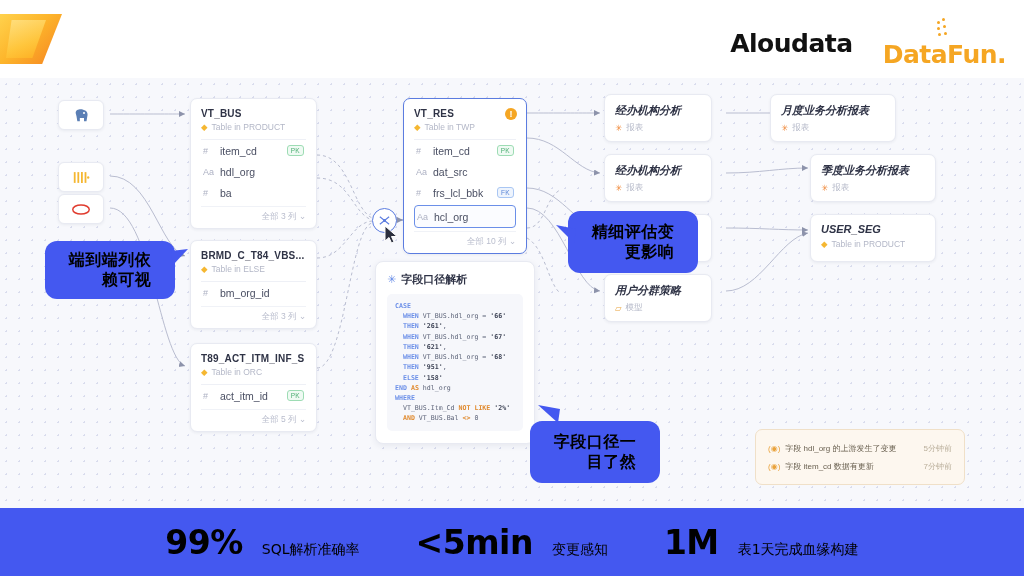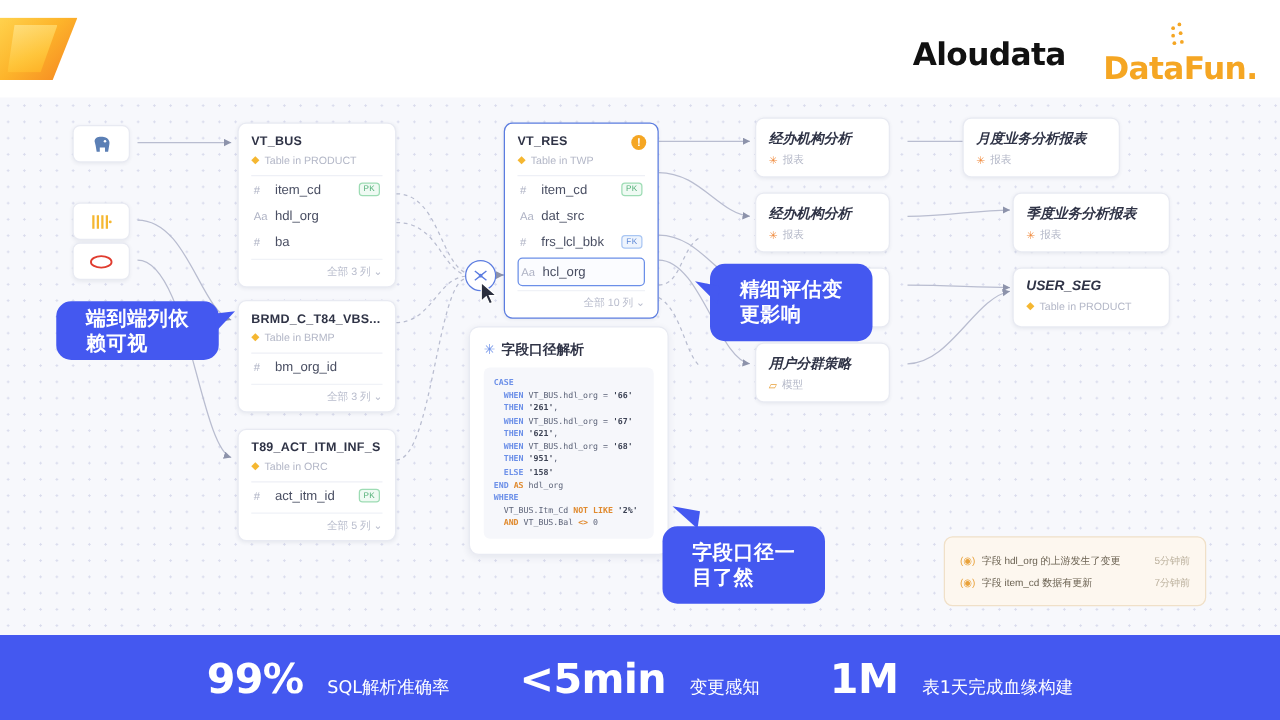--- a/index.html
+++ b/index.html
@@ -119,22 +119,22 @@
     background: #f6f7fb; border-radius: 5px; margin-top: 7px; padding: 7px 8px;
     font-family: "DejaVu Sans Mono", "Liberation Mono", monospace;
     font-size: 6.6px; line-height: 1.55; color: #5d6479; white-space: pre;
   }
   .kw { color: #6b8fe8; font-weight: bold; }
   .str { color: #3c4254; font-weight: bold; }
   .op { color: #e08a2e; font-weight: bold; }
 
   
   .callout {
-    position: absolute; background: #4458f0; color: #ffffff; border-radius: 12px;
-    text-align: left; font-weight: bold; line-height: 1.22; letter-spacing: .5px;
+    position: absolute; background: #4458f0; color: #000000; border-radius: 12px;
+    text-align: right; font-weight: bold; line-height: 1.22; letter-spacing: .5px;
     font-family: "DejaVu Sans", "Liberation Sans", sans-serif;
     display: flex; align-items: center; justify-content: center;
   }
   .callout .tail { position: absolute; width: 0; height: 0; }
 
   
   .toasts {
     position: absolute; background: #fdf7ef; border: 1px solid #f0e0c8; border-radius: 7px;
     padding: 9px 12px;
   }
@@ -143,21 +143,21 @@
     white-space: nowrap; height: 18px;
   }
   .toast-ico { color: #e9a23b; font-size: 8px; margin-right: 5px; }
   .toast-time { color: #b9ae9a; margin-left: auto; padding-left: 22px; font-size: 8px; }
 
   
   .footer {
     position: absolute; left: 0; top: 508px; width: 1024px; height: 68px;
     background: #4458f0; display: flex; align-items: center; justify-content: center; gap: 56px;
   }
-  .stat { display: flex; align-items: baseline; gap: 19px; color: #ffffff; }
+  .stat { display: flex; align-items: baseline; gap: 19px; color: #000000; }
   .stat-num {
     font-size: 33px; font-weight: bold; letter-spacing: -.5px;
     font-family: "DejaVu Sans", "Liberation Sans", sans-serif;
   }
   .stat-lbl { font-size: 14px; font-family: "DejaVu Sans", "Liberation Sans", sans-serif; }
 </style>
 </head>
 <body>
 
 <div class="header">
@@ -259,21 +259,21 @@
       <span class="ftype">#</span>
       <span>ba</span>
     </div>
     <div class="node-foot"><span>全部 3 列</span> <span>⌄</span></div>
   </div>
 
   <div class="node" style="left:190px; top:162px; width:127px; padding:9px 10px 5px;">
     <div class="node-title">BRMD_C_T84_VBS...</div>
     <div class="node-sub">
       <span style="color:#f5b731">◆</span>
-      <span>Table in BRMP</span>
+      <span>Table in ELSE</span>
     </div>
     <div class="node-div"></div>
     <div class="field-row">
       <span class="ftype">#</span>
       <span>bm_org_id</span>
     </div>
     <div class="node-foot"><span>全部 3 列</span> <span>⌄</span></div>
   </div>
 
   <div class="node" style="left:190px; top:265px; width:127px; padding:9px 10px 5px;">
@@ -395,21 +395,21 @@
   <span class="kw">THEN</span> <span class="str">'621'</span>,
   <span class="kw">WHEN</span> VT_BUS.hdl_org = <span class="str">'68'</span>
   <span class="kw">THEN</span> <span class="str">'951'</span>,
   <span class="kw">ELSE</span> <span class="str">'158'</span>
 <span class="kw">END</span> <span class="op">AS</span> hdl_org
 <span class="kw">WHERE</span>
   VT_BUS.Itm_Cd <span class="op">NOT LIKE</span> <span class="str">'2%'</span>
   <span class="op">AND</span> VT_BUS.Bal <span class="op">&lt;&gt;</span> 0</div>
   </div>
 
-  <div class="callout" style="left:45px; top:163px; width:130px; height:47px; font-size:16px;">
+  <div class="callout" style="left:45px; top:163px; width:130px; height:58px; font-size:16px;">
     <span style="white-space:pre-line">端到端列依
 赖可视</span>
     <svg class="tail" style="right:-16px; top:8px; width:20px; height:22px; overflow:visible;" viewBox="0 0 20 22">
       <path d="M0,2 L17,0 L2,16 Z" fill="#4458f0"></path>
     </svg>
   </div>
 
   <div class="callout" style="left:568px; top:133px; width:130px; height:62px; font-size:16px;">
     <span style="white-space:pre-line">精细评估变
 更影响</span>

